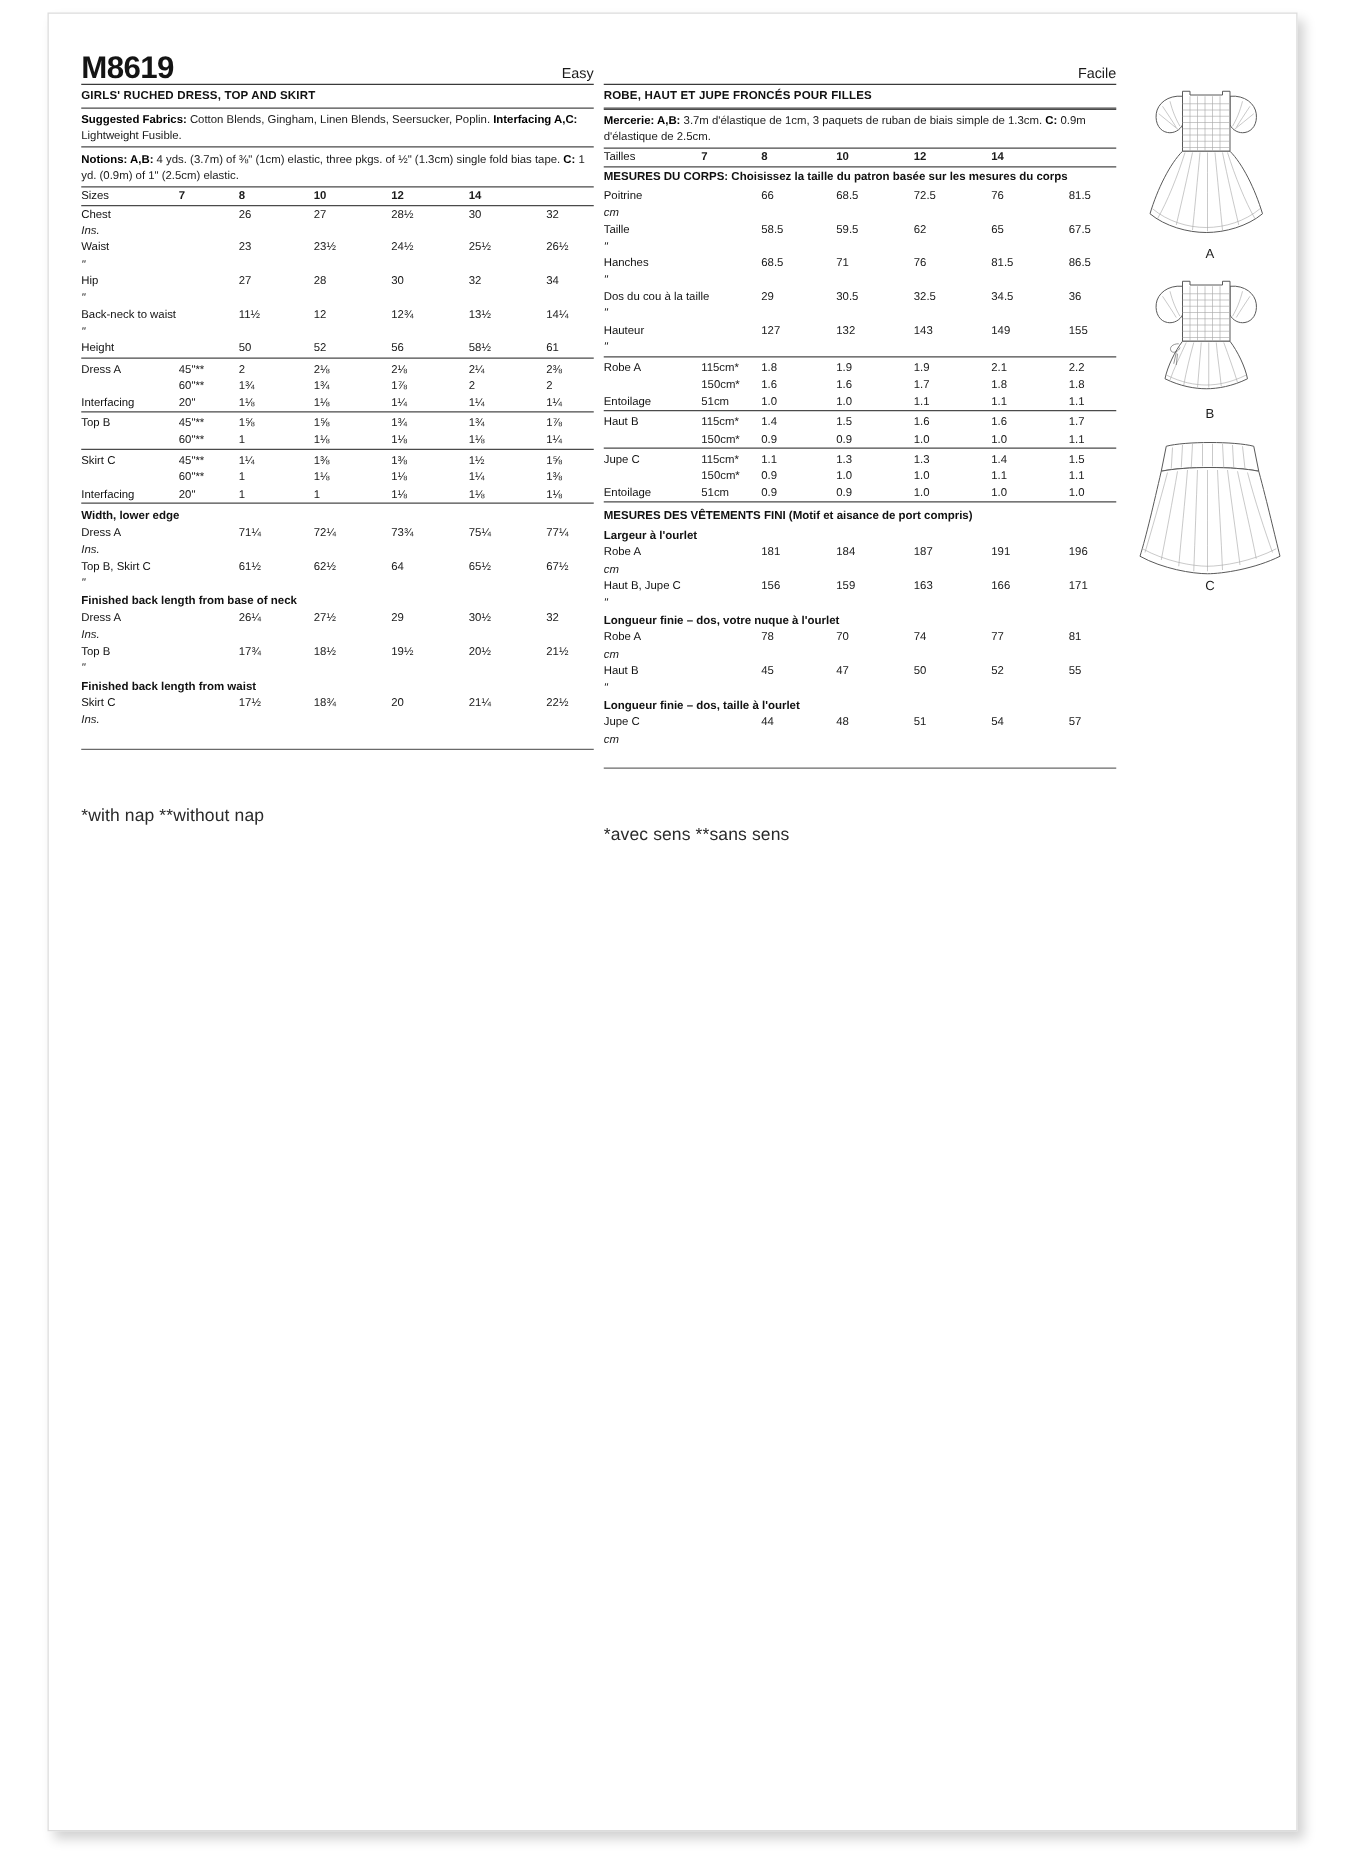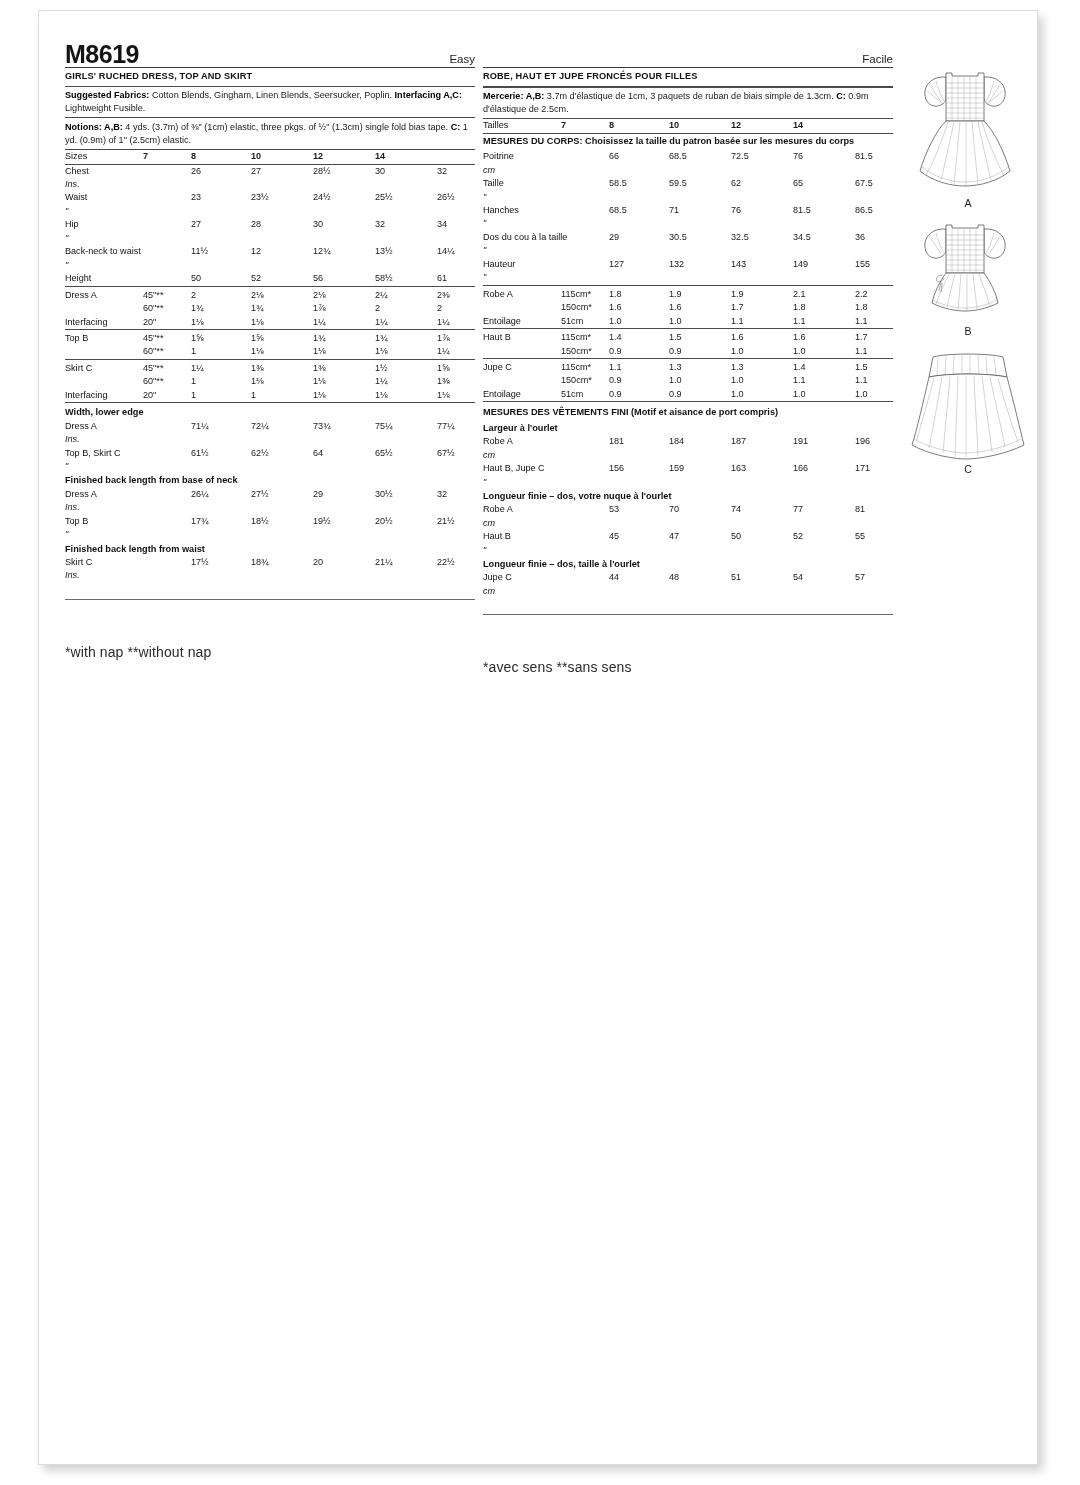--- a/index.html
+++ b/index.html
@@ -499,21 +499,21 @@
         <div class="v">159</div>
         <div class="v">163</div>
         <div class="v">166</div>
         <div class="v">171</div>
         <div class="u">"</div>
       </div>
 
       <div class="sub-head">Longueur finie – dos, votre nuque à l'ourlet</div>
       <div class="trow span2">
         <div class="lbl">Robe A</div>
-        <div class="v">53</div>
+        <div class="v">78</div>
         <div class="v">70</div>
         <div class="v">74</div>
         <div class="v">77</div>
         <div class="v">81</div>
         <div class="u">cm</div>
       </div>
       <div class="trow span2">
         <div class="lbl">Haut B</div>
         <div class="v">45</div>
         <div class="v">47</div>

